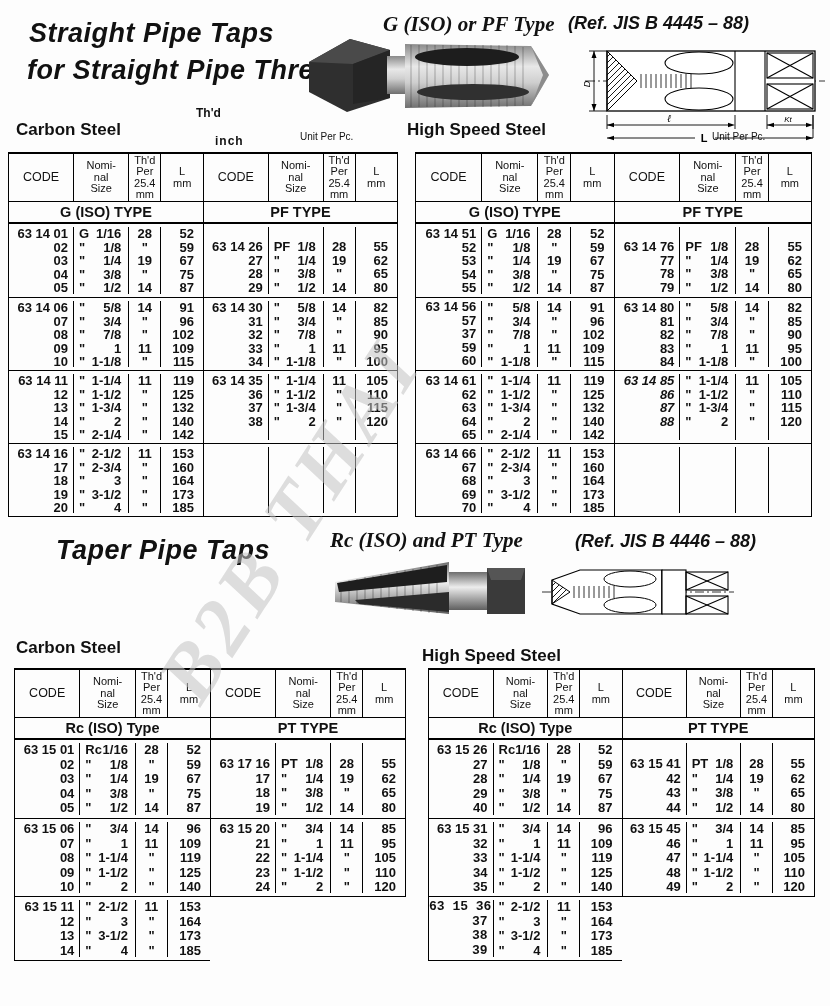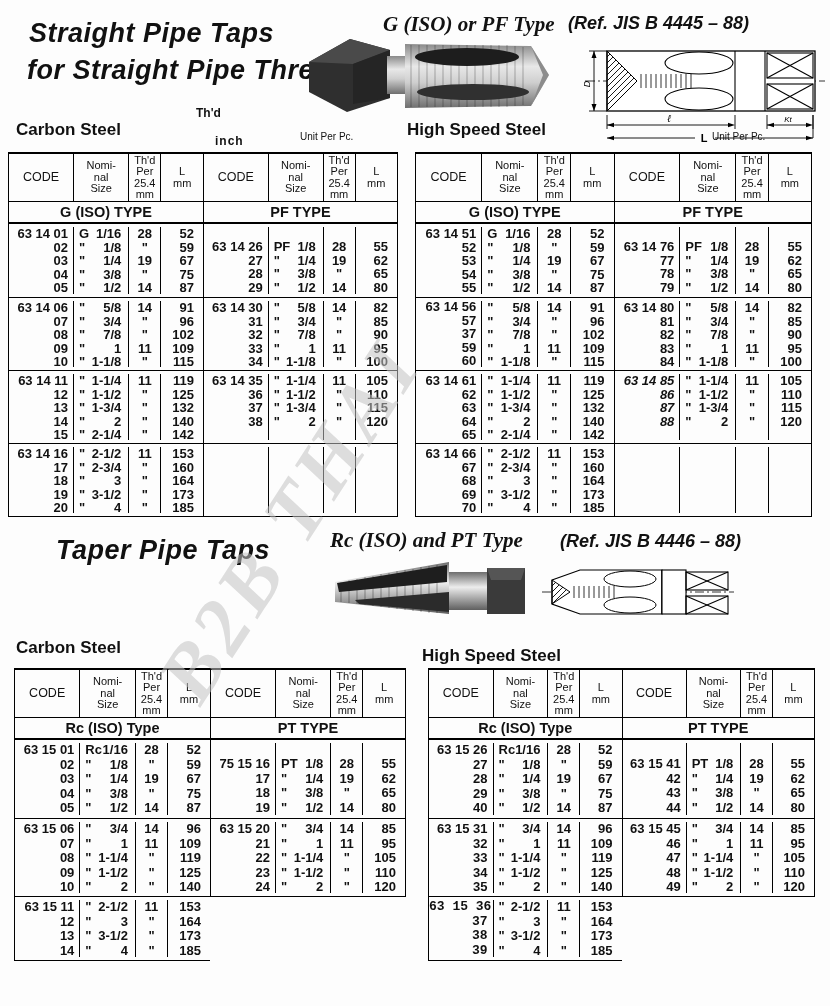--- a/index.html
+++ b/index.html
@@ -882,21 +882,21 @@
             <div class="bc c1 vln" style="justify-content: flex-start;"></div>
             <div class="bc c2 vln" style="justify-content: flex-start;"></div>
             <div class="bc c3 vln" style="justify-content: flex-start;"></div>
           </div>
         </div>
       </div>
     </div>
 
   <div class="maintitle" style="left:56px;top:535px;">Taper Pipe Taps</div>
   <div class="typetitle" style="left:330px;top:528px;">Rc (ISO) and PT Type</div>
-  <div class="reftitle" style="left:560px;top:531px;">(Ref. JIS B 4446 – 88)</div>
+  <div class="reftitle" style="left:575px;top:531px;">(Ref. JIS B 4446 – 88)</div>
 
   <svg style="left:325px;top:552px;" width="208" height="78" viewBox="0 0 208 78">
     <defs>
       <linearGradient id="steel2" x1="0" y1="0" x2="0" y2="1">
         <stop offset="0" stop-color="#6d6d6d"></stop>
           <stop offset="0.4" stop-color="#ededed"></stop>
         <stop offset="1" stop-color="#5f5f5f"></stop>
       </linearGradient>
     </defs>
     <path d="M10,30 L124,10 L124,62 L10,50 Z" fill="url(#steel2)"></path>
@@ -1128,21 +1128,21 @@
               <div class="ln">153</div>
               <div class="ln">164</div>
               <div class="ln">173</div>
               <div class="ln">185</div>
             </div>
           </div>
         </div>
         <div class="bodyhalf">
           <div class="grp" style="height: 78px;">
             <div class="bc c0" style="justify-content: flex-end;">
-              <div class="ln">75 15 16</div>
+              <div class="ln">63 17 16</div>
               <div class="ln">17</div>
               <div class="ln">18</div>
               <div class="ln">19</div>
             </div>
             <div class="bc c1 vln" style="justify-content: flex-end;">
               <div class="ln">
                 <span class="pre">PT</span>
                 <span class="val">1/8</span>
               </div>
               <div class="ln">

